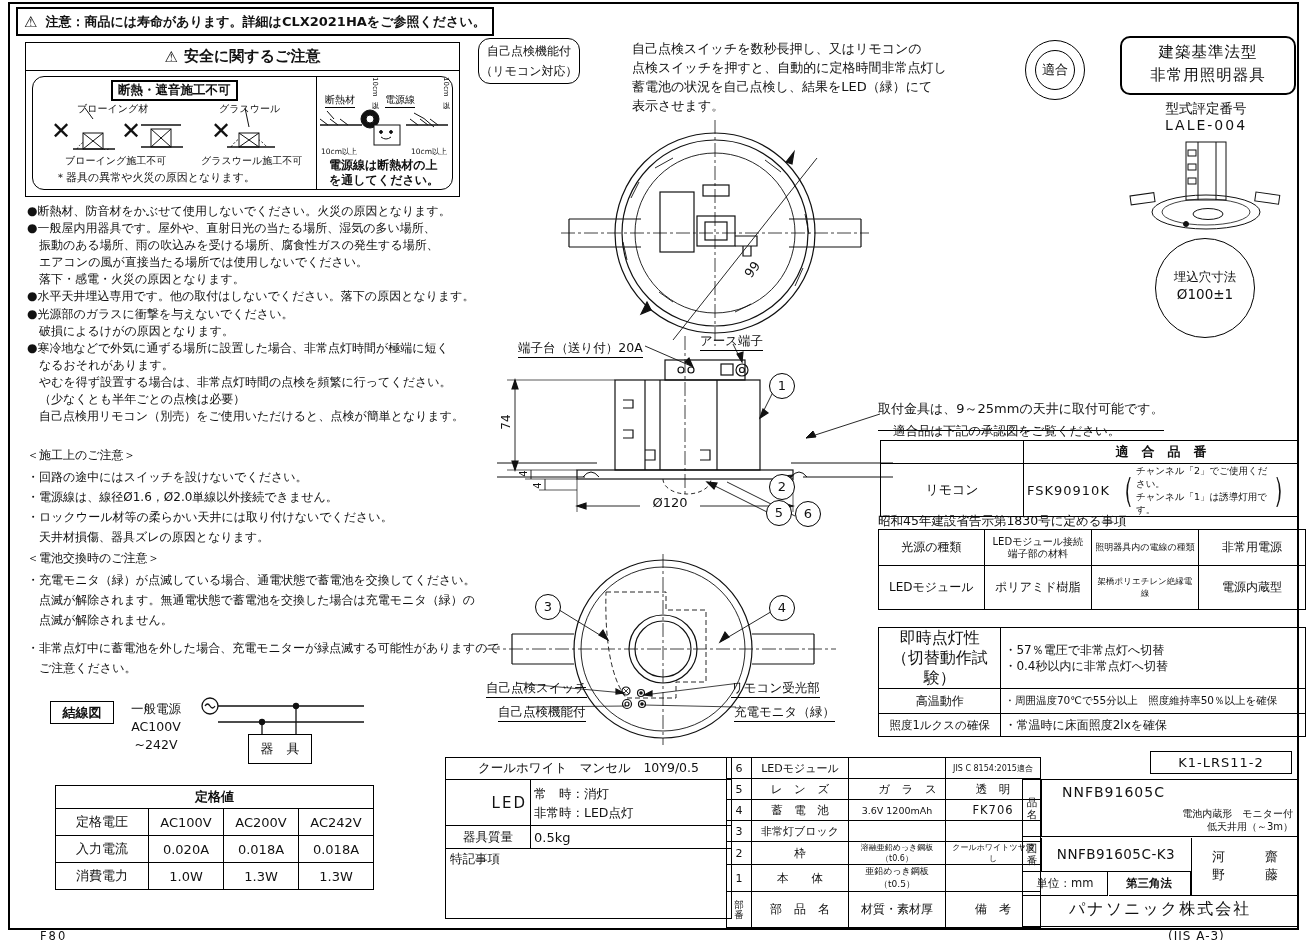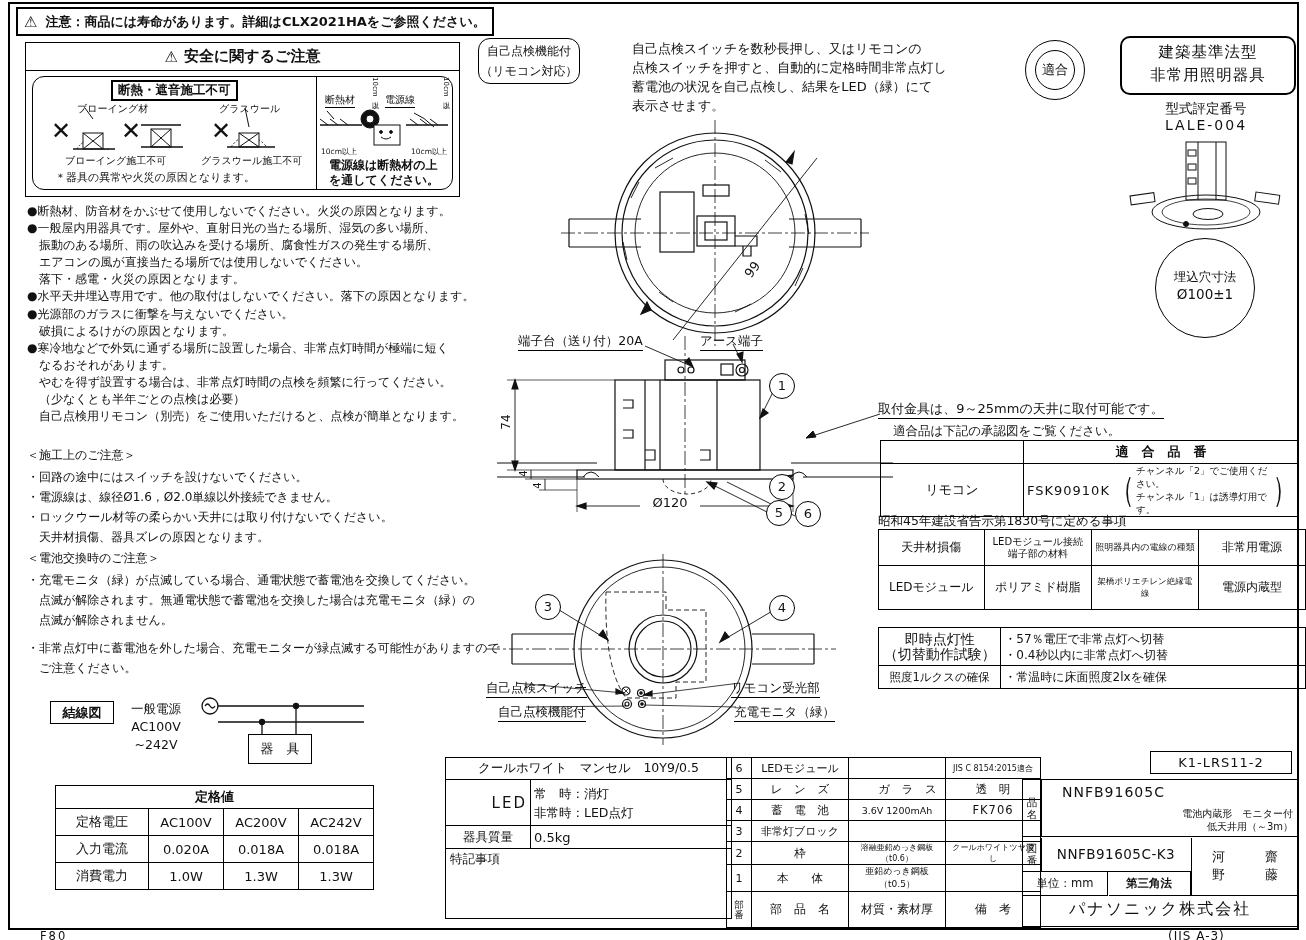--- a/index.html
+++ b/index.html
@@ -270,32 +270,32 @@
 
       <path d="M265,88 L278,62" stroke-width="0.9"></path>
         <path d="M265,88 l3,-9 l5,4 z" fill="#111"></path>
       <path d="M298,145 L278,158" stroke-width="0.9"></path>
         <path d="M298,145 l-9,1 l3,6 z" fill="#111"></path>
       <path d="M212,152 L272,182" stroke-width="0.9"></path>
         <path d="M212,152 l7,7 l3,-6 z" fill="#111"></path>
       <path d="M232,152 L300,186" stroke-width="0.9"></path>
     </g>
   </svg>
-  <div class="a ul" style="left:518px;top:333px;font-size:12.5px;">端子台（送り付）20A</div>
+  <div class="a ul" style="left:518px;top:340px;font-size:12.5px;">端子台（送り付）20A</div>
   <div class="a ul" style="left:700px;top:333px;font-size:12.5px;">アース端子</div>
   <div class="a rot90" style="left:498px;top:415px;font-size:12px;">74</div>
   <div class="a rot90" style="left:520px;top:468px;font-size:10px;">4</div>
   <div class="a rot90" style="left:534px;top:480px;font-size:10px;">4</div>
   <div class="a c" style="left:640px;top:495px;width:60px;font-size:13px;background:#fff;">Ø120</div>
   <div class="a balloon" style="left:769px;top:373px;">1</div>
   <div class="a balloon" style="left:769px;top:474px;">2</div>
   <div class="a balloon" style="left:766px;top:500px;">5</div>
   <div class="a balloon" style="left:795px;top:501px;">6</div>
 
-  <div class="a ul nw" style="left:878px;top:400px;font-size:13px;padding-bottom:0;">取付金具は、9～25mmの天井に取付可能です。</div>
+  <div class="a ul nw" style="left:878px;top:400px;font-size:13px;padding-bottom:12px;">取付金具は、9～25mmの天井に取付可能です。</div>
   <svg class="a" style="left:798px;top:408px;" width="85" height="40" viewBox="0 0 85 40">
     <g stroke="#111" fill="#111">
         <line x1="82" y1="6" x2="8" y2="30" stroke-width="0.9" fill="none"></line>
         <path d="M8,30 l10,-1 l-3,-6 z"></path>
       </g>
   </svg>
 
   <div class="a nw" style="left:893px;top:423px;font-size:12.5px;">適合品は下記の承認図をご覧ください。</div>
   <table class="a" style="left:880px;top:440px;">
     <tbody>
@@ -317,42 +317,46 @@
         </div>
       </td>
     </tr>
   </tbody>
     </table>
 
   <div class="a nw" style="left:878px;top:513px;font-size:12.5px;">昭和45年建設省告示第1830号に定める事項</div>
   <table class="a" style="left:878px;top:529px;table-layout:fixed;">
     <tbody>
         <tr style="height:36px;">
-      <td style="width:102px;font-size:12px;">天井材損傷</td>
+      <td style="width:102px;font-size:12px;">光源の種類</td>
       <td class="pre" style="width:104px;font-size:10px;line-height:12px;">LEDモジュール接続
 端子部の材料</td>
       <td style="width:104px;font-size:9px;">照明器具内の電線の種類</td>
       <td style="width:104px;font-size:12px;">非常用電源</td>
     </tr>
     <tr style="height:44px;">
       <td style="font-size:12px;">LEDモジュール</td>
       <td style="font-size:12px;">ポリアミド樹脂</td>
       <td style="font-size:8.5px;">架橋ポリエチレン絶縁電線</td>
       <td style="font-size:12px;">電源内蔵型</td>
     </tr>
   </tbody>
     </table>
 
   <table class="a" style="left:878px;top:627px;table-layout:fixed;">
     <tbody>
         <tr style="height:38px;">
-      <td class="pre" style="width:118px;font-size:14px;line-height:15px;">即時点灯性
+      <td class="pre" style="width:118px;font-size:16px;line-height:20px;">即時点灯性
 （切替動作試験）</td>
       <td class="pre" style="width:306px;text-align:left;font-size:12px;line-height:16px;">・57％電圧で非常点灯へ切替
 ・0.4秒以内に非常点灯へ切替</td>
+    </tr>
+    <tr style="height:25px;">
+      <td style="font-size:12px;">高温動作</td>
+      <td style="text-align:left;font-size:10.5px;">・周囲温度70℃で55分以上　照度維持率50％以上を確保</td>
     </tr>
     <tr style="height:23px;">
       <td style="font-size:11.5px;padding:0 1px;">照度1ルクスの確保</td>
       <td style="text-align:left;font-size:12px;">・常温時に床面照度2lxを確保</td>
     </tr>
   </tbody>
     </table>
 
   <svg class="a" style="left:478px;top:552px;" width="365" height="195" viewBox="0 0 365 195">
     <g stroke="#111" fill="none" stroke-width="1.2">

